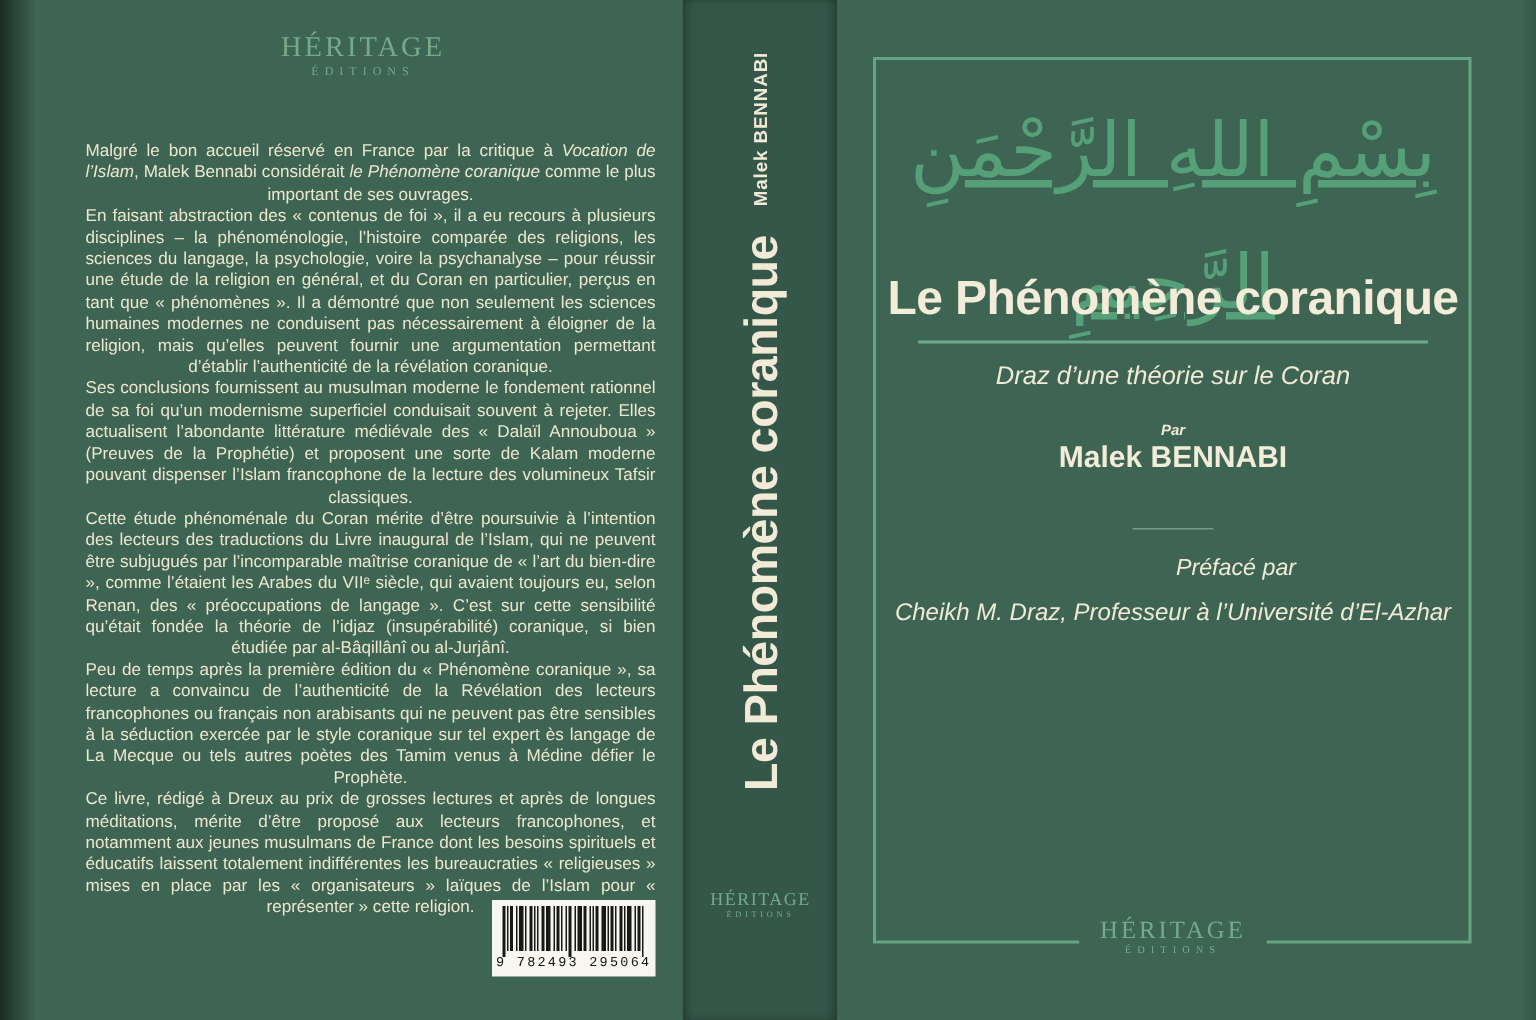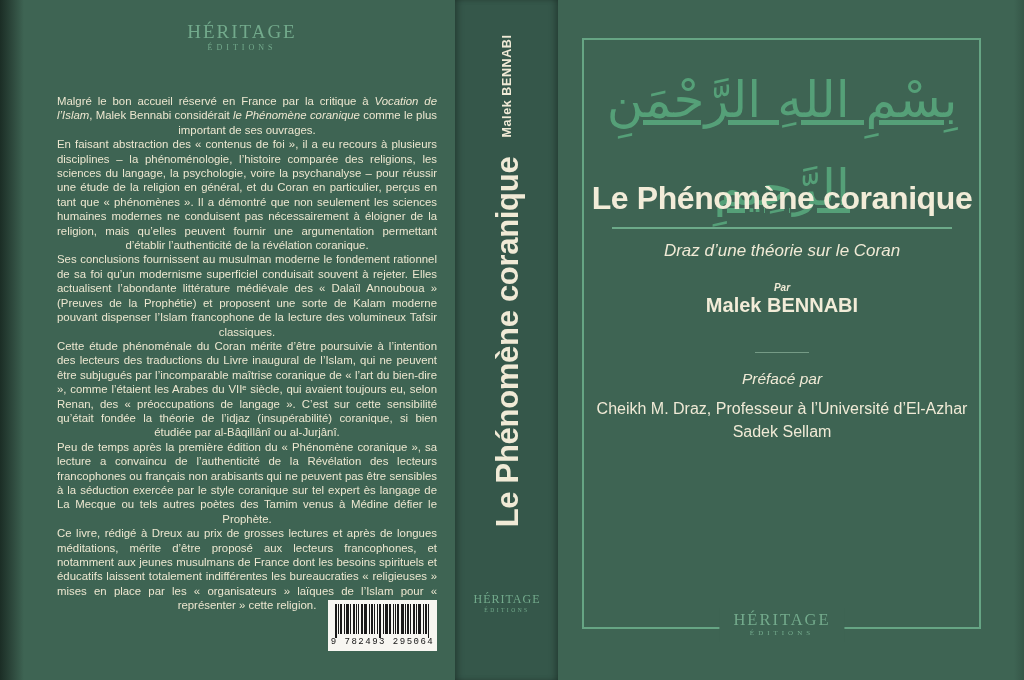--- a/index.html
+++ b/index.html
@@ -52,24 +52,24 @@
   .f-title{position:absolute;left:782px;top:180px;transform:translateX(-50%);white-space:nowrap;
     font-weight:bold;font-size:32px;letter-spacing:-.4px;color:#F2ECD8;}
   .f-rule{position:absolute;left:612px;top:227px;width:340px;height:2px;background:#6CAA89;}
   .f-subtitle{position:absolute;left:782px;top:241px;transform:translateX(-50%);white-space:nowrap;
     font-style:italic;font-size:17px;color:#F0EAD6;}
   .f-par{position:absolute;left:782px;top:282px;transform:translateX(-50%);
     font-weight:bold;font-style:italic;font-size:10px;color:#F0EAD6;}
   .f-author{position:absolute;left:782px;top:294px;transform:translateX(-50%);white-space:nowrap;
     font-weight:bold;font-size:20px;color:#F2ECD8;}
   .f-rule-small{position:absolute;left:755px;top:352px;width:54px;height:1px;background:rgba(162,201,177,.55);}
-  .f-preface-label{position:absolute;left:782px;top:370px;transform:translateX(-50%);white-space:nowrap;
+  .f-preface-label{position:absolute;left:824px;top:370px;transform:translateX(-50%);white-space:nowrap;
     font-style:italic;font-size:15.5px;color:#F0EAD6;}
   .f-preface{position:absolute;left:782px;top:398px;transform:translateX(-50%);width:420px;
-    text-align:center;font-size:16px;line-height:22.5px;color:#F0EAD6;white-space:nowrap;}
+    text-align:center;font-style:italic;font-size:16px;line-height:22.5px;color:#F0EAD6;white-space:nowrap;}
 </style>
 </head>
 <body>
 
 <div class="page">
 
   <div class="logo logo-back">
     <div class="l1">HÉRITAGE</div>
     <div class="l2">ÉDITIONS</div>
   </div>
@@ -138,21 +138,20 @@
 
   <div class="f-title">Le Phénomène coranique</div>
   <div class="f-rule"></div>
   <div class="f-subtitle">Draz d’une théorie sur le Coran</div>
   <div class="f-par">Par</div>
   <div class="f-author">Malek BENNABI</div>
   <div class="f-rule-small"></div>
   <div class="f-preface-label">Préfacé par</div>
   <div class="f-preface" id="preface-names">
       <div>Cheikh M. Draz, Professeur à l’Université d’El-Azhar</div>
-      <div>Sadek Sellam</div>
     </div>
 
   <div class="logo logo-front">
     <div class="l1">HÉRITAGE</div>
     <div class="l2">ÉDITIONS</div>
   </div>
 
   <div class="edge-left"></div>
   <div class="edge-right"></div>
 </div>

